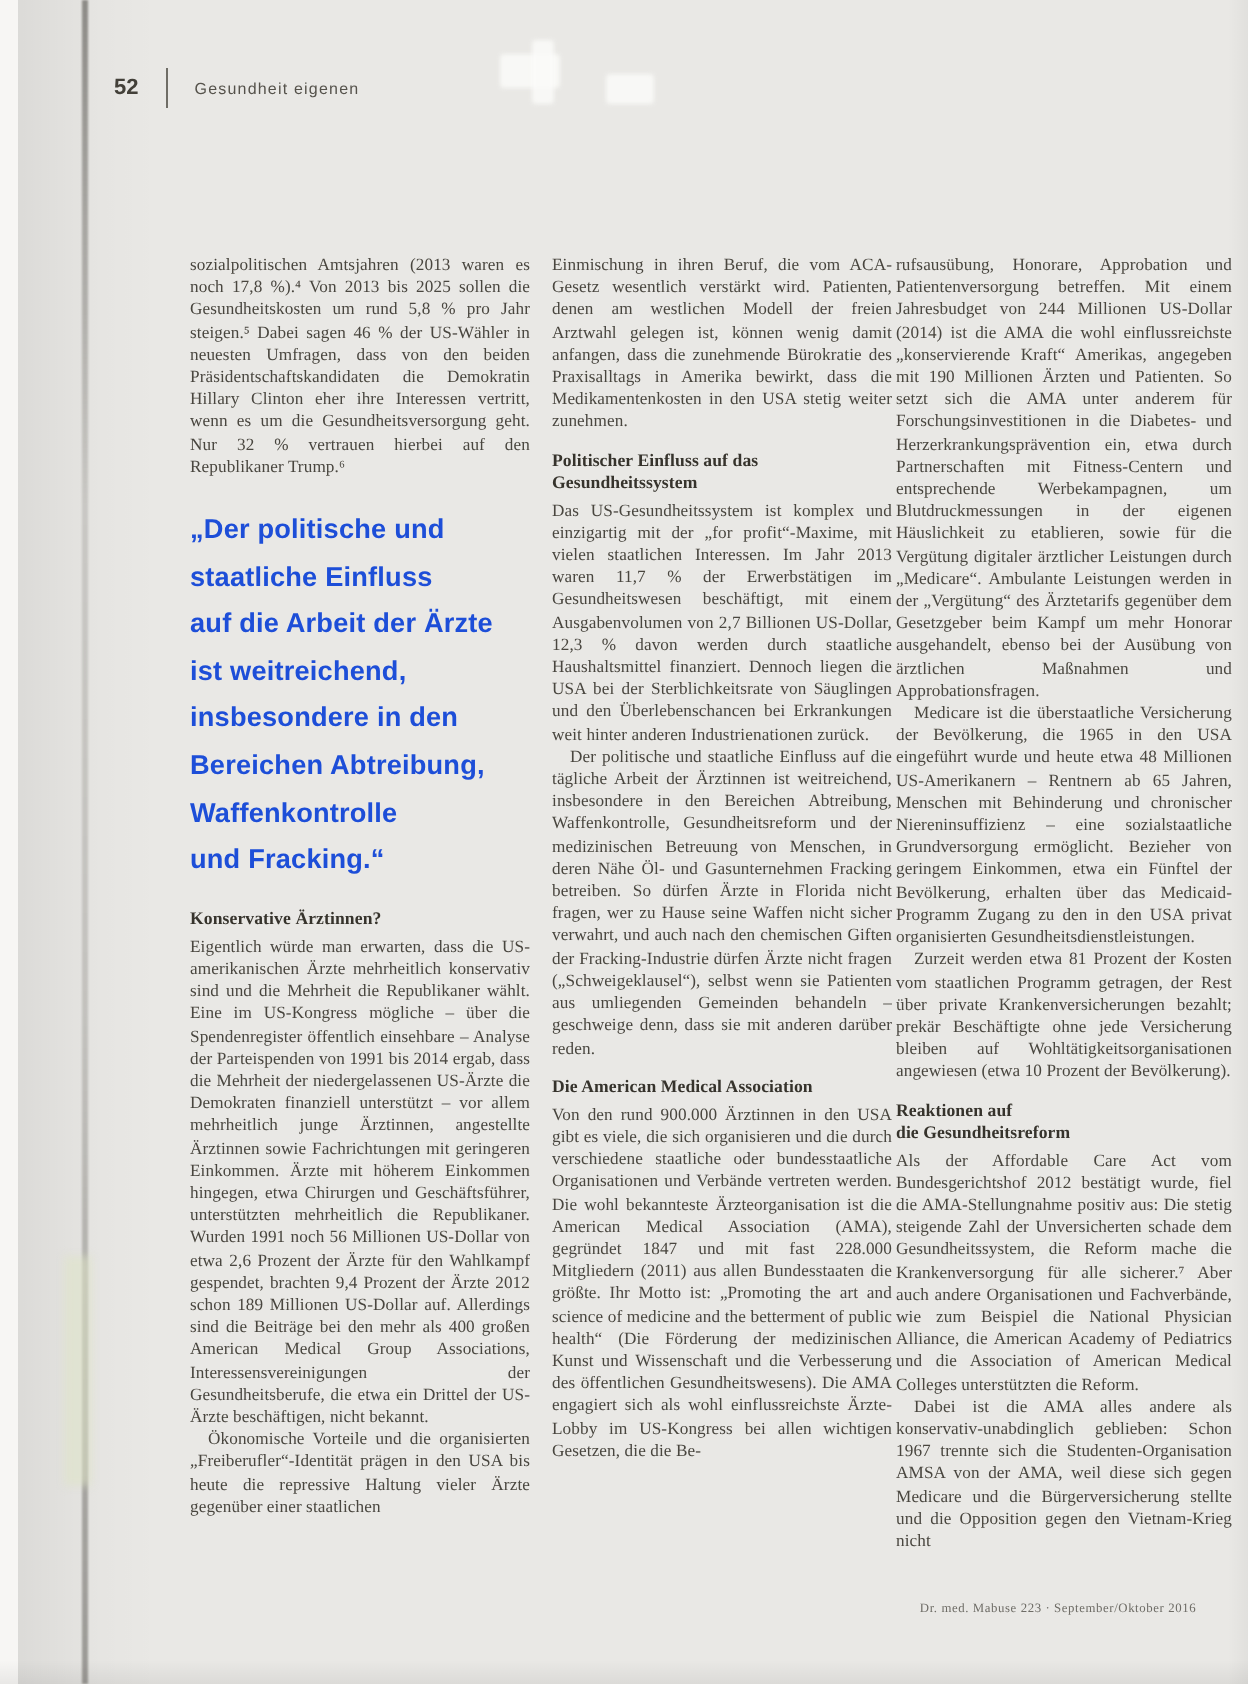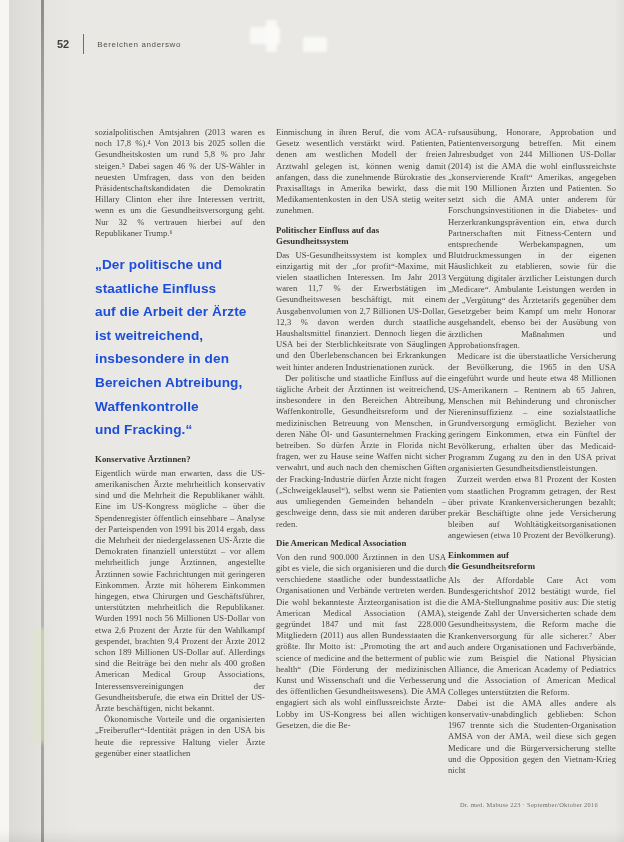--- a/index.html
+++ b/index.html
@@ -64,21 +64,21 @@
   <div class="patch patch-a"></div>
   <div class="patch patch-b"></div>
   <div class="patch patch-c"></div>
   <div class="green-strip"></div>
   <div class="bottom-shade"></div>
   <div class="right-shade"></div>
 
   <div class="page-head">
     <span class="page-num">52</span>
     <span class="head-divider"></span>
-    <span class="section-title">Bereichen anderswo</span>
+    <span class="section-title">Gesundheit eigenen</span>
   </div>
 
   <div class="col col-1">
     <p class="p">sozialpolitischen Amtsjahren (2013 waren es noch 17,8 %).⁴ Von 2013 bis 2025 sollen die Gesundheitskosten um rund 5,8 % pro Jahr steigen.⁵ Dabei sagen 46 % der US-Wähler in neuesten Umfragen, dass von den beiden Präsidentschaftskandidaten die Demokratin Hillary Clinton eher ihre Interessen vertritt, wenn es um die Gesundheitsversorgung geht. Nur 32 % vertrauen hierbei auf den Republikaner Trump.⁶</p>
     <div class="pull-quote">„Der politische und
 staatliche Einfluss
 auf die Arbeit der Ärzte
 ist weitreichend,
 insbesondere in den
 Bereichen Abtreibung,
@@ -96,21 +96,21 @@
     <p class="p">Das US-Gesundheitssystem ist komplex und einzigartig mit der „for profit“-Maxime, mit vielen staatlichen Interessen. Im Jahr 2013 waren 11,7 % der Erwerbstätigen im Gesundheitswesen beschäftigt, mit einem Ausgabenvolumen von 2,7 Billionen US-Dollar, 12,3 % davon werden durch staatliche Haushaltsmittel finanziert. Dennoch liegen die USA bei der Sterblichkeitsrate von Säuglingen und den Überlebenschancen bei Erkrankungen weit hinter anderen Industrienationen zurück.</p>
     <p class="p indent">Der politische und staatliche Einfluss auf die tägliche Arbeit der Ärztinnen ist weitreichend, insbesondere in den Bereichen Abtreibung, Waffenkontrolle, Gesundheitsreform und der medizinischen Betreuung von Menschen, in deren Nähe Öl- und Gasunternehmen Fracking betreiben. So dürfen Ärzte in Florida nicht fragen, wer zu Hause seine Waffen nicht sicher verwahrt, und auch nach den chemischen Giften der Fracking-Industrie dürfen Ärzte nicht fragen („Schweigeklausel“), selbst wenn sie Patienten aus umliegenden Gemeinden behandeln – geschweige denn, dass sie mit anderen darüber reden.</p>
     <div class="col-heading">Die American Medical Association</div>
     <p class="p">Von den rund 900.000 Ärztinnen in den USA gibt es viele, die sich organisieren und die durch verschiedene staatliche oder bundesstaatliche Organisationen und Verbände vertreten werden. Die wohl bekannteste Ärzteorganisation ist die American Medical Association (AMA), gegründet 1847 und mit fast 228.000 Mitgliedern (2011) aus allen Bundesstaaten die größte. Ihr Motto ist: „Promoting the art and science of medicine and the betterment of public health“ (Die Förderung der medizinischen Kunst und Wissenschaft und die Verbesserung des öffentlichen Gesundheitswesens). Die AMA engagiert sich als wohl einflussreichste Ärzte-Lobby im US-Kongress bei allen wichtigen Gesetzen, die die Be-</p>
   </div>
 
   <div class="col col-3">
     <p class="p">rufsausübung, Honorare, Approbation und Patientenversorgung betreffen. Mit einem Jahresbudget von 244 Millionen US-Dollar (2014) ist die AMA die wohl einflussreichste „konservierende Kraft“ Amerikas, angegeben mit 190 Millionen Ärzten und Patienten. So setzt sich die AMA unter anderem für Forschungsinvestitionen in die Diabetes- und Herzerkrankungsprävention ein, etwa durch Partnerschaften mit Fitness-Centern und entsprechende Werbekampagnen, um Blutdruckmessungen in der eigenen Häuslichkeit zu etablieren, sowie für die Vergütung digitaler ärztlicher Leistungen durch „Medicare“. Ambulante Leistungen werden in der „Vergütung“ des Ärztetarifs gegenüber dem Gesetzgeber beim Kampf um mehr Honorar ausgehandelt, ebenso bei der Ausübung von ärztlichen Maßnahmen und Approbationsfragen.</p>
     <p class="p indent">Medicare ist die überstaatliche Versicherung der Bevölkerung, die 1965 in den USA eingeführt wurde und heute etwa 48 Millionen US-Amerikanern – Rentnern ab 65 Jahren, Menschen mit Behinderung und chronischer Niereninsuffizienz – eine sozialstaatliche Grundversorgung ermöglicht. Bezieher von geringem Einkommen, etwa ein Fünftel der Bevölkerung, erhalten über das Medicaid-Programm Zugang zu den in den USA privat organisierten Gesundheitsdienstleistungen.</p>
     <p class="p indent">Zurzeit werden etwa 81 Prozent der Kosten vom staatlichen Programm getragen, der Rest über private Krankenversicherungen bezahlt; prekär Beschäftigte ohne jede Versicherung bleiben auf Wohltätigkeitsorganisationen angewiesen (etwa 10 Prozent der Bevölkerung).</p>
-    <div class="col-heading">Einkommen auf
+    <div class="col-heading">Reaktionen auf
 die Gesundheitsreform</div>
     <p class="p">Als der Affordable Care Act vom Bundesgerichtshof 2012 bestätigt wurde, fiel die AMA-Stellungnahme positiv aus: Die stetig steigende Zahl der Unversicherten schade dem Gesundheitssystem, die Reform mache die Krankenversorgung für alle sicherer.⁷ Aber auch andere Organisationen und Fachverbände, wie zum Beispiel die National Physician Alliance, die American Academy of Pediatrics und die Association of American Medical Colleges unterstützten die Reform.</p>
     <p class="p indent">Dabei ist die AMA alles andere als konservativ-unabdinglich geblieben: Schon 1967 trennte sich die Studenten-Organisation AMSA von der AMA, weil diese sich gegen Medicare und die Bürgerversicherung stellte und die Opposition gegen den Vietnam-Krieg nicht</p>
   </div>
 
   <div class="journal-footer">Dr. med. Mabuse 223 · September/Oktober 2016</div>
 
 </div>
 
 </body></html>

